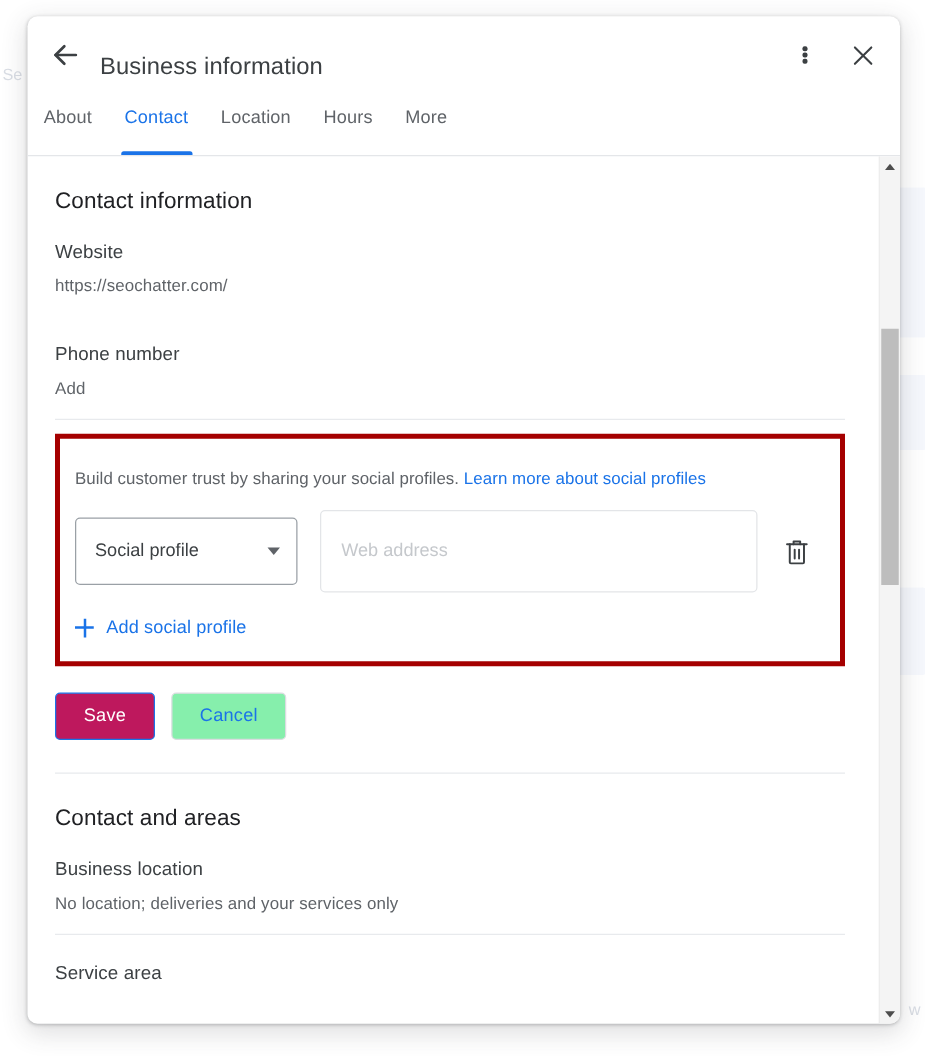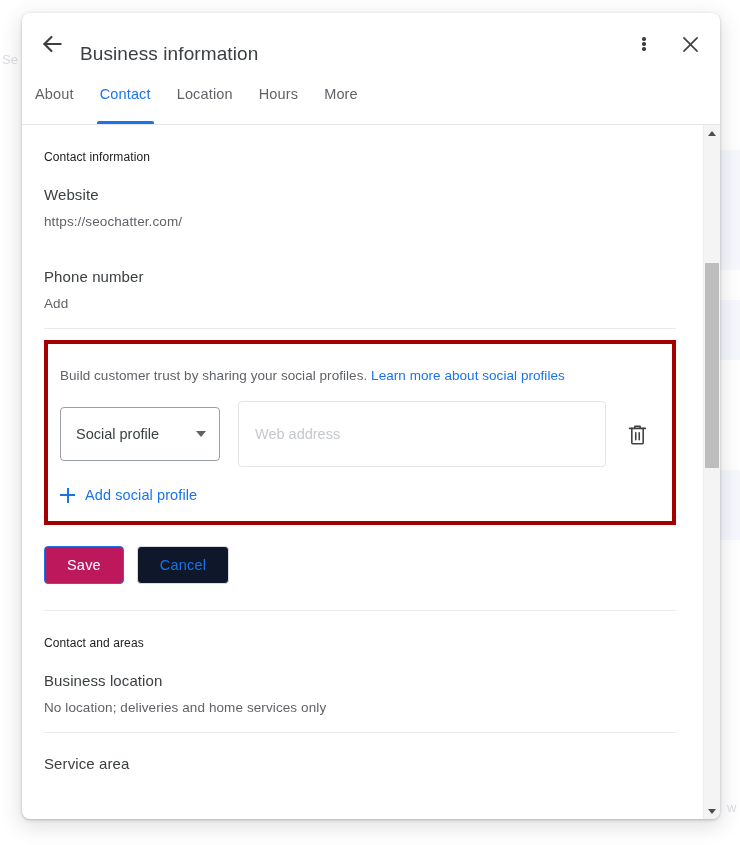--- a/index.html
+++ b/index.html
@@ -136,21 +136,21 @@
   .content {
     position: absolute;
     left: 0;
     top: 0;
     right: 22px;
     padding: 0 22px;
     box-sizing: border-box;
   }
 
   .section-title {
-    font-size: 12px;
+    font-size: 18px;
     color: #202124;
     font-weight: 500;
     margin: 25px 0 0 0;
     letter-spacing: .1px;
   }
   .field {
     padding: 22px 0 17px 0;
     border-bottom: 1px solid #e8eaed;
   }
   .field.no-border { border-bottom: none; }
@@ -189,21 +189,21 @@
     color: #1a73e8;
     text-decoration: none;
     cursor: pointer;
   }
   .sp-row {
     display: flex;
     align-items: center;
     margin-top: 18px;
   }
   .sp-select {
-    width: 160px;
+    width: 178px;
     height: 54px;
     border: 1px solid #9aa0a6;
     border-radius: 4px;
     display: flex;
     align-items: center;
     justify-content: space-between;
     padding: 0 13px 0 15px;
     box-sizing: border-box;
     font-size: 14.5px;
     color: #3c4043;
@@ -278,21 +278,21 @@
     font-size: 14.5px;
     font-weight: 500;
     display: flex;
     align-items: center;
     justify-content: center;
     cursor: pointer;
     box-sizing: border-box;
     letter-spacing: .2px;
   }
   .btn-primary { background: #be185d; color: #fff; padding: 0 22px; border: 1px solid #1a73e8; }
-  .btn-secondary { background: #0f172a; color: #1a73e8; padding: 0 22px; border: 1px solid #dadce0; }
+  .btn-secondary { background: #86efac; color: #1a73e8; padding: 0 22px; border: 1px solid #dadce0; }
 
   
   .scrollbar {
     position: absolute;
     right: 0;
     top: 0;
     width: 17px;
     height: 100%;
     background: #f4f4f4;
     border-left: 1px solid #ededed;
@@ -423,21 +423,21 @@
 
       <div class="btn-row">
         <div class="btn btn-primary">Save</div>
         <div class="btn btn-secondary">Cancel</div>
       </div>
 
       <div class="section-title">Contact and areas</div>
 
       <div class="field">
         <div class="field-label">Business location</div>
-        <div class="field-value">No location; deliveries and home services only</div>
+        <div class="field-value">No location; deliveries and your services only</div>
       </div>
 
       <div class="field no-border">
         <div class="field-label">Service area</div>
       </div>
 
     </div>
 
     <div class="scrollbar">
       <div class="sb-arrow up">

